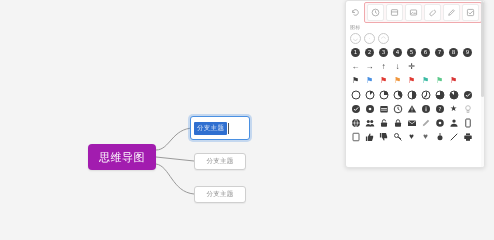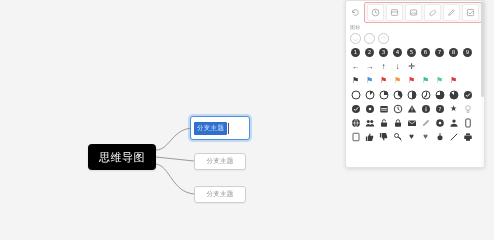--- a/index.html
+++ b/index.html
@@ -12,21 +12,21 @@
   .canvas{position:absolute;left:0;top:0;width:340px;height:210px;background:#f4f4f4;}
 
   
   .map{position:absolute;left:0;top:0;width:340px;height:210px;}
   .map svg{position:absolute;left:0;top:0;}
 
   .node{position:absolute;box-sizing:border-box;display:flex;align-items:center;justify-content:center;}
 
   .root{
     left:88px;top:144px;width:68px;height:26px;
-    background:#000000;border-radius:4px;
+    background:#a21caf;border-radius:4px;
     color:#ffffff;font-size:11px;letter-spacing:.5px;
     box-shadow:0 1px 2px rgba(0,0,0,.10);
   }
   .branch{
     width:52px;height:17px;background:#ffffff;
     border:1px solid #cfcfcf;border-radius:3px;
     color:#8a8a8a;font-size:6.5px;letter-spacing:.3px;
     box-shadow:0 1px 1px rgba(0,0,0,.05);
   }
   .b2{left:194px;top:153px;}

